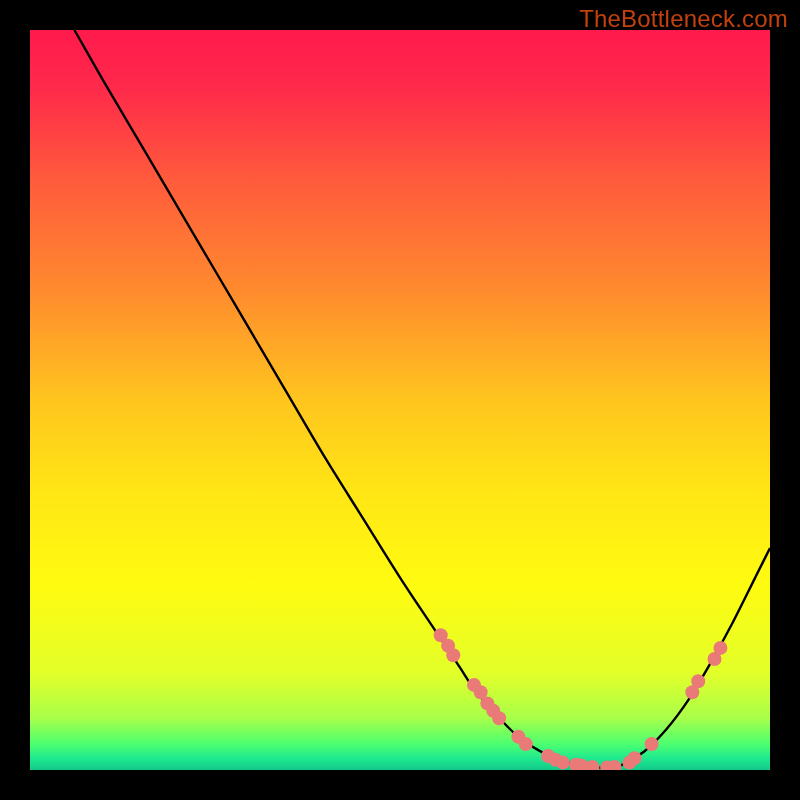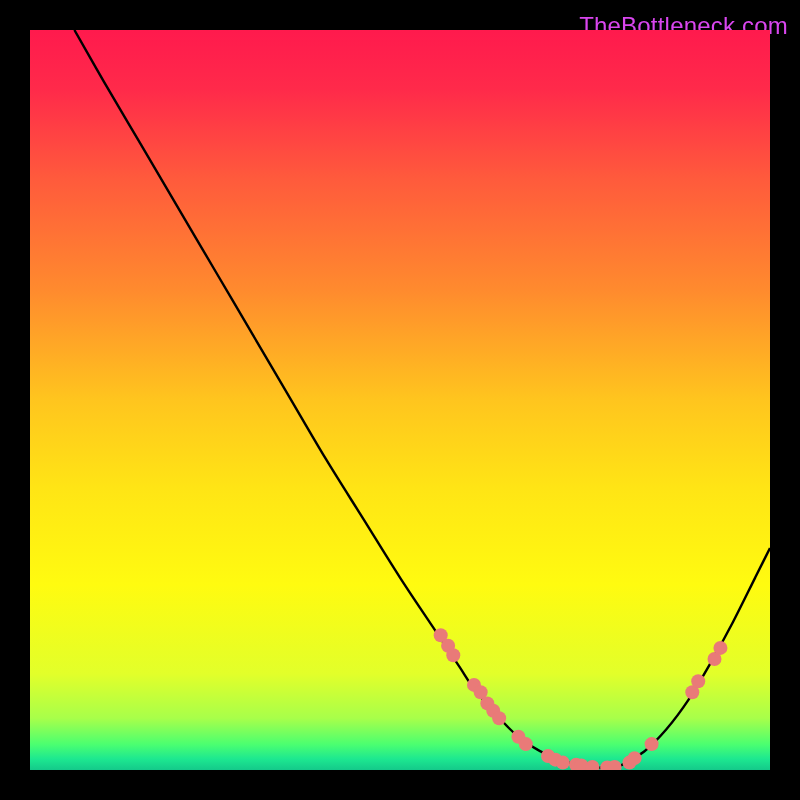--- a/index.html
+++ b/index.html
@@ -21,23 +21,23 @@
   }
   .gradient {
     position: absolute;
     top: 0;
     left: 0;
     width: 100%;
     height: 100%;
   }
   .watermark {
     position: absolute;
-    top: 12px;
+    top: 5px;
     right: 12px;
-    color: #d946ef;
+    color: #c2410c;
     font-size: 24px;
     font-weight: 500;
     letter-spacing: 0.2px;
   }
   svg.plot-layer {
     position: absolute;
     top: 0;
     left: 0;
     width: 740px;
     height: 740px;

